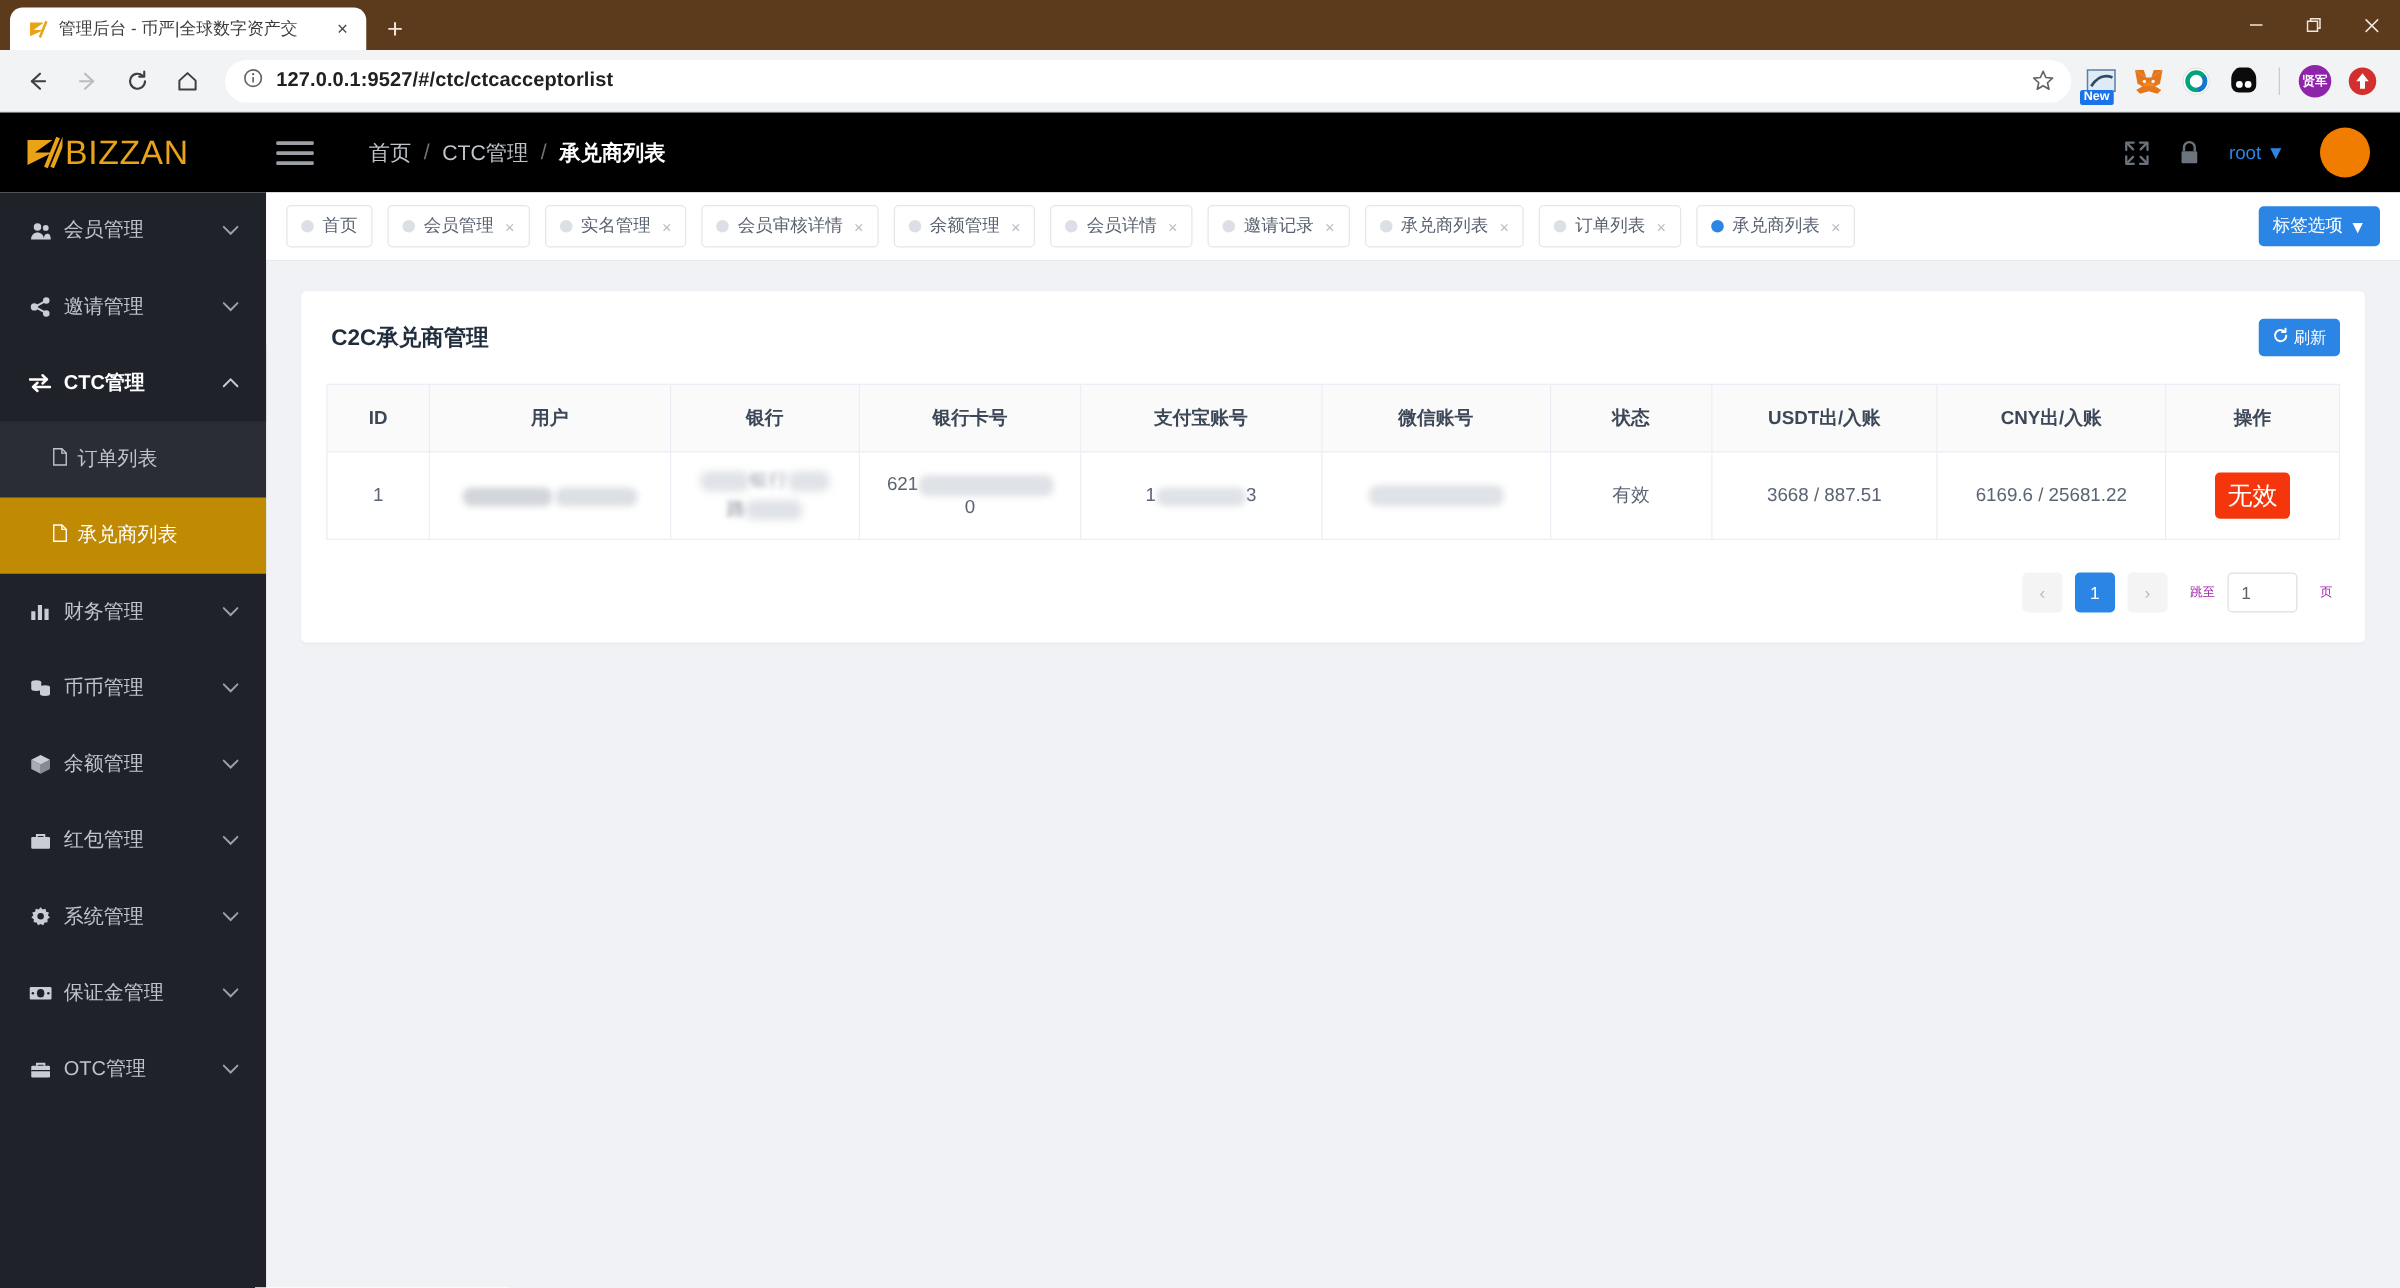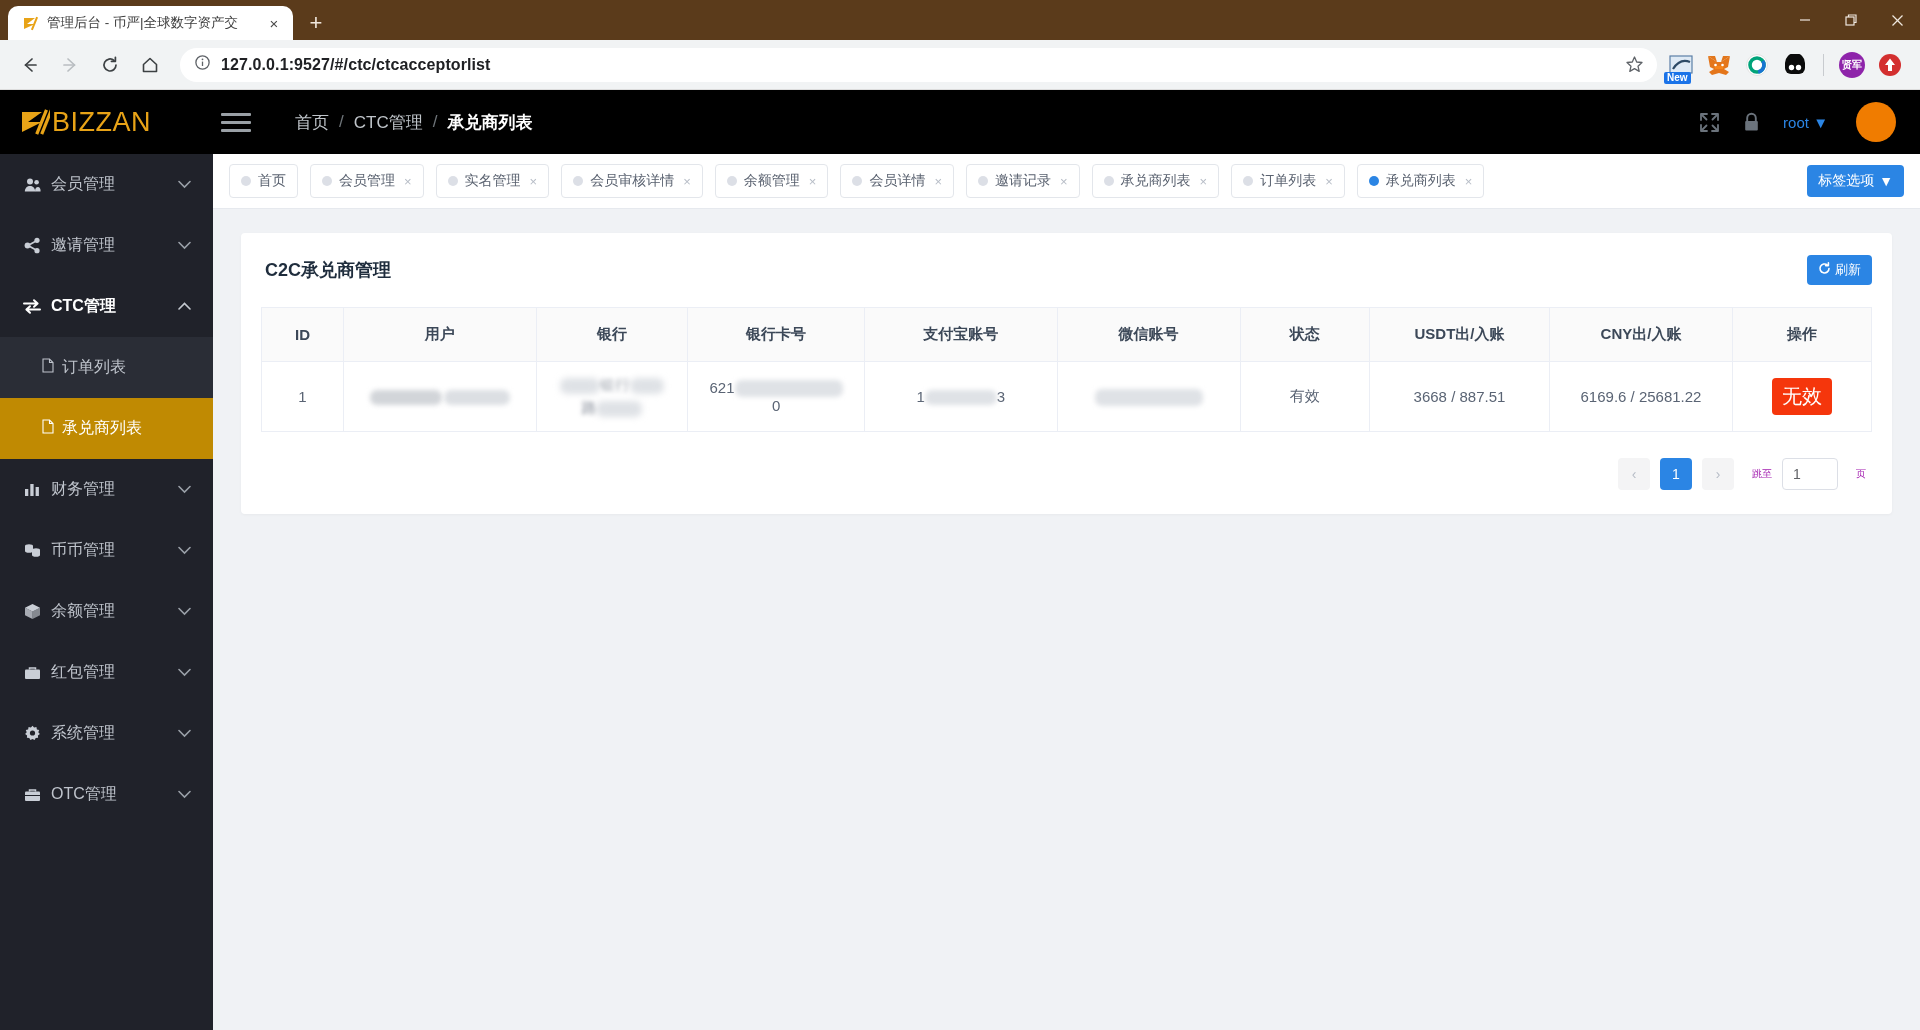--- a/index.html
+++ b/index.html
@@ -538,20 +538,36 @@
             </svg>
         </span>
         <span class="mi-label">系统管理</span>
         <span class="mi-arrow">
           <svg width="13" height="9" viewBox="0 0 13 9">
               <path d="M1 1.5 L6.5 7 L12 1.5" fill="none" stroke="currentColor" stroke-width="1.6" stroke-linecap="round"></path>
             </svg>
         </span>
       </div>
 
+      <div class="menu-item">
+        <span class="mi-icon">
+          <svg width="19" height="13" viewBox="0 0 19 13">
+              <rect x="0.8" y="1.5" width="17.4" height="10" rx="1" fill="currentColor"></rect>
+              <ellipse cx="9.5" cy="6.5" rx="3" ry="3.4" fill="#20222a"></ellipse>
+              <circle cx="3.3" cy="6.5" r="1" fill="#20222a"></circle>
+              <circle cx="15.7" cy="6.5" r="1" fill="#20222a"></circle>
+            </svg>
+        </span>
+        <span class="mi-label">保证金管理</span>
+        <span class="mi-arrow">
+          <svg width="13" height="9" viewBox="0 0 13 9">
+              <path d="M1 1.5 L6.5 7 L12 1.5" fill="none" stroke="currentColor" stroke-width="1.6" stroke-linecap="round"></path>
+            </svg>
+        </span>
+      </div>
 
       <div class="menu-item">
         <span class="mi-icon">
           <svg width="17" height="14" viewBox="0 0 17 14">
               <rect x="1" y="3.6" width="15" height="9.4" rx="1" fill="currentColor"></rect>
               <path d="M5.5 3.6 V2 H11.5 V3.6" fill="none" stroke="currentColor" stroke-width="1.5"></path>
               <line x1="1" y1="7.5" x2="16" y2="7.5" stroke="#20222a" stroke-width="1"></line>
             </svg>
         </span>
         <span class="mi-label">OTC管理</span>

